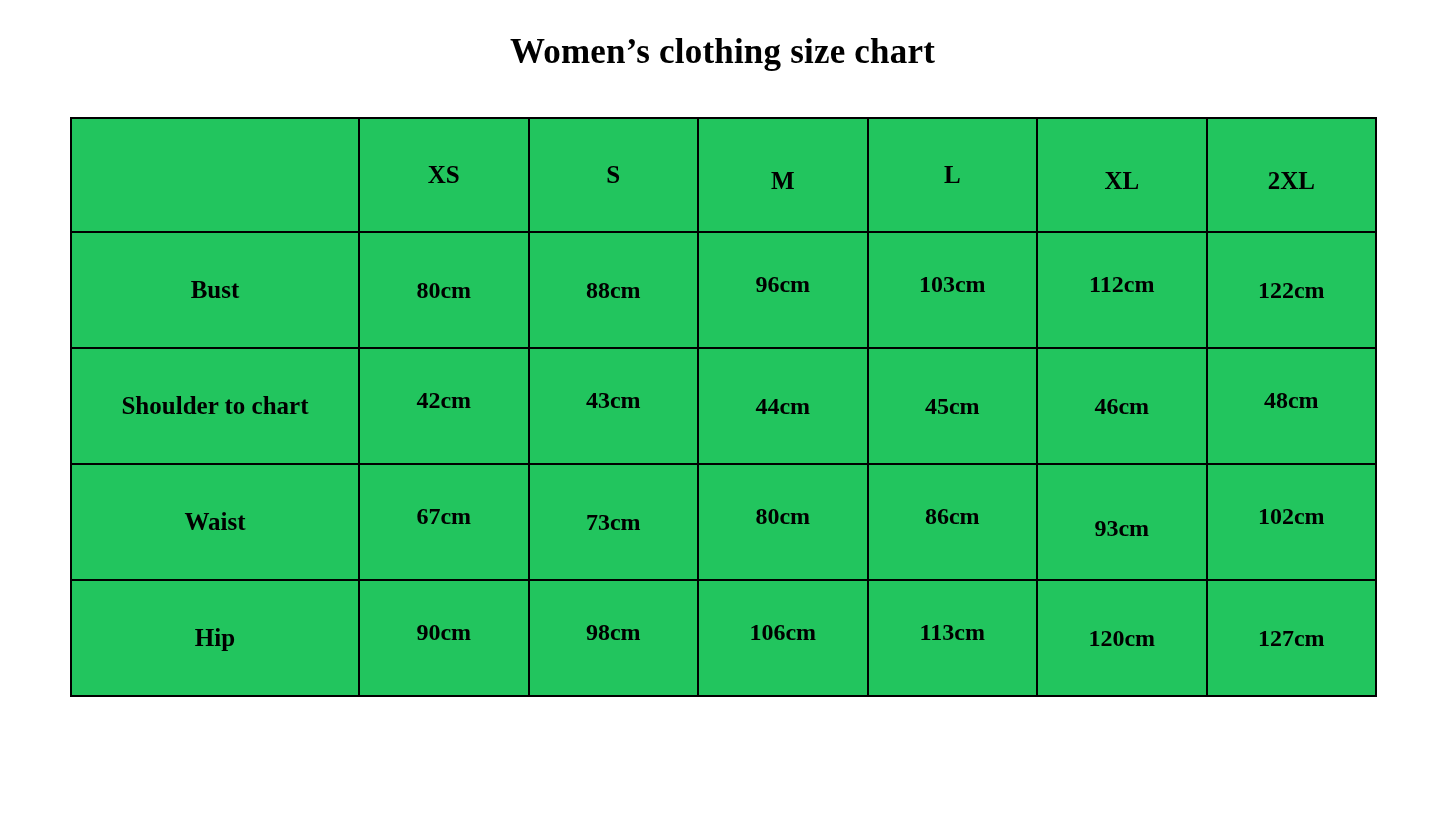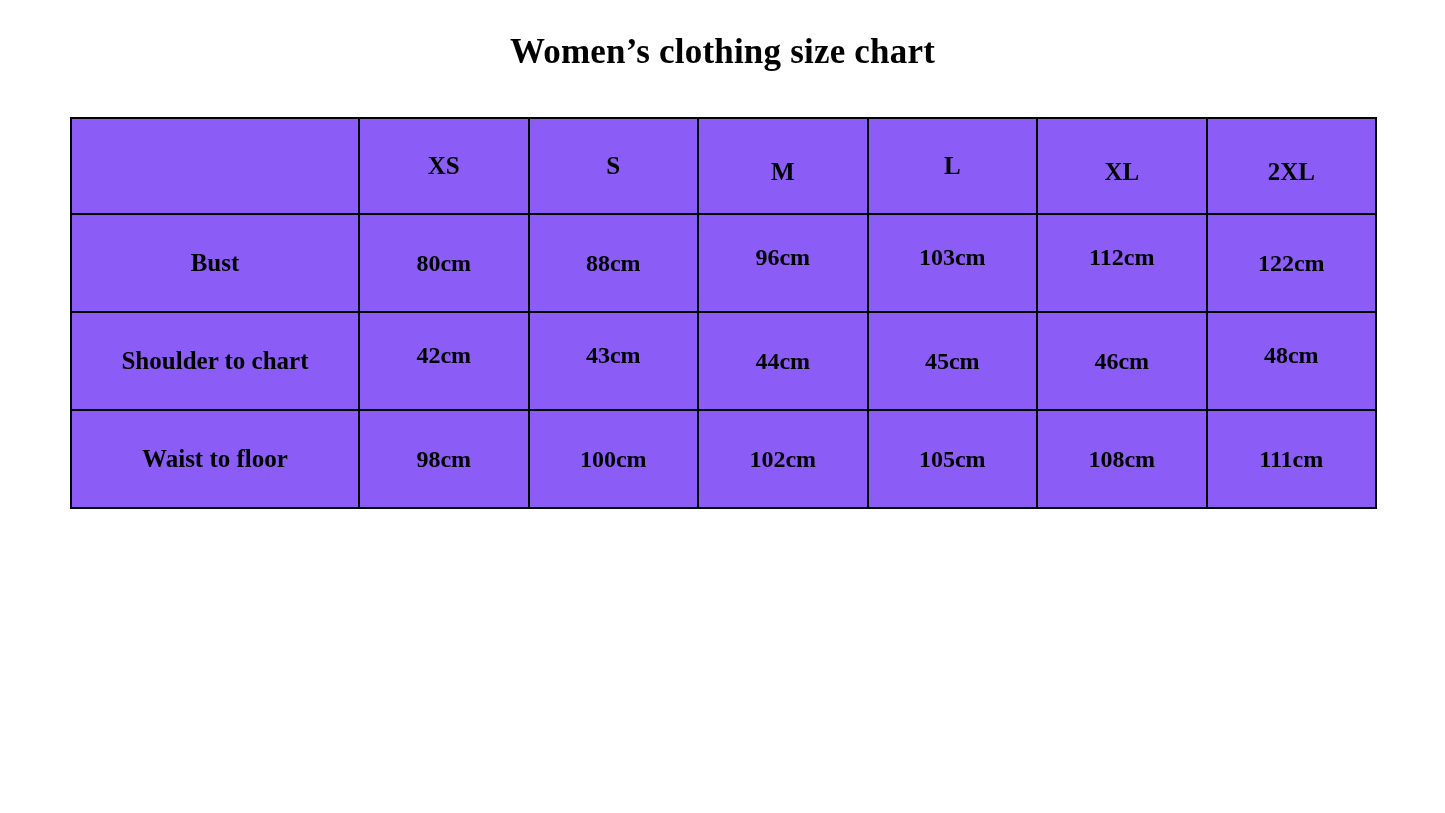--- a/index.html
+++ b/index.html
@@ -36,25 +36,25 @@
     width: 1305px;
   }
   table.size-chart {
     border-collapse: collapse;
     width: 1305px;
     table-layout: fixed;
   }
   table.size-chart td,
   table.size-chart th {
     border: 2px solid #000000;
-    padding: 8px;
+    padding: 17px;
     text-align: center;
     vertical-align: middle;
     font-weight: bold;
-    background: #8b5cf6;
+    background: #22c55e;
   }
   col.label-col { width: 288px; }
   col.size-col  { width: 169.5px; }
 
   thead th {
     height: 78px;
     font-size: 25px;
   }
   thead th.corner {
     font-size: 0;
@@ -117,29 +117,38 @@
         <tr>
           <td class="row-label">Shoulder to chart</td>
           <td><span class="j-up">42cm</span></td>
           <td><span class="j-up">43cm</span></td>
           <td><span class="j-0">44cm</span></td>
           <td><span class="j-0">45cm</span></td>
           <td><span class="j-0">46cm</span></td>
           <td><span class="j-up">48cm</span></td>
         </tr>
 
-
+        <tr>
+          <td class="row-label">Waist</td>
+          <td><span class="j-up">67cm</span></td>
+          <td><span class="j-0">73cm</span></td>
+          <td><span class="j-up">80cm</span></td>
+          <td><span class="j-up">86cm</span></td>
+          <td><span class="j-dn">93cm</span></td>
+          <td><span class="j-up">102cm</span></td>
+        </tr>
 
         <tr>
-          <td class="row-label">Waist to floor</td>
-          <td><span class="j-0">98cm</span></td>
-          <td><span class="j-0">100cm</span></td>
-          <td><span class="j-0">102cm</span></td>
-          <td><span class="j-0">105cm</span></td>
-          <td><span class="j-0">108cm</span></td>
-          <td><span class="j-0">111cm</span></td>
+          <td class="row-label">Hip</td>
+          <td><span class="j-up">90cm</span></td>
+          <td><span class="j-up">98cm</span></td>
+          <td><span class="j-up">106cm</span></td>
+          <td><span class="j-up">113cm</span></td>
+          <td><span class="j-0">120cm</span></td>
+          <td><span class="j-0">127cm</span></td>
         </tr>
+
 
       </tbody>
     </table>
   </div>
 
 </div>
 
 </body></html>

